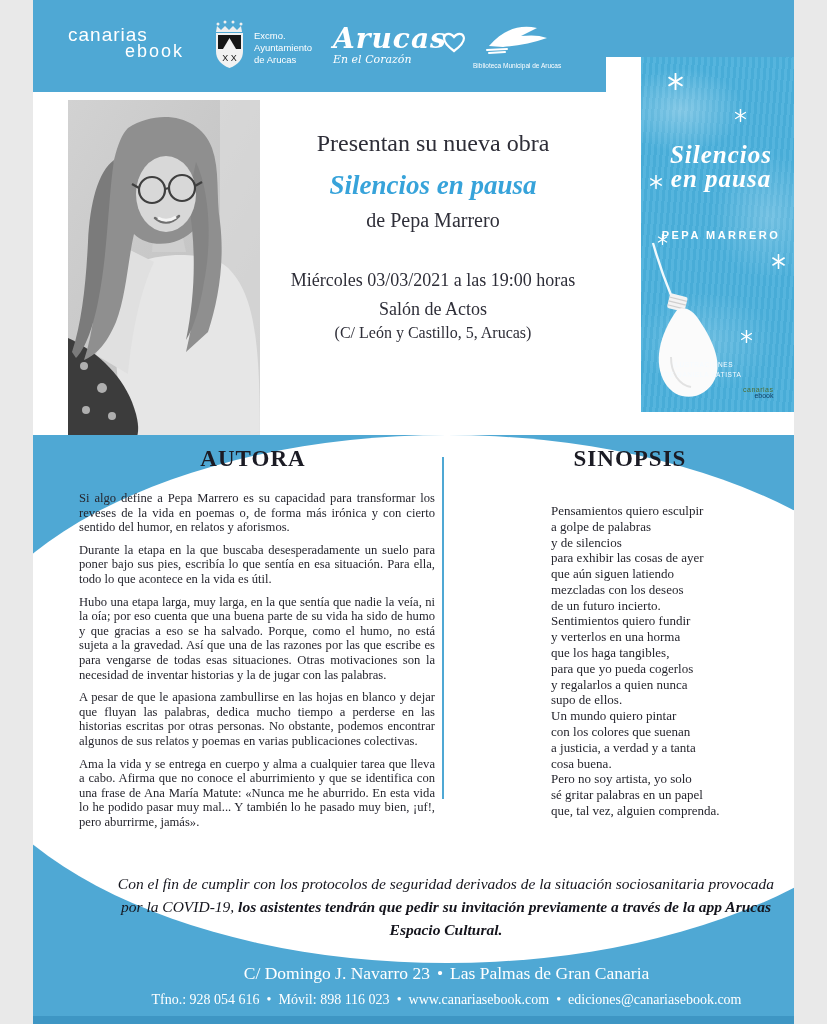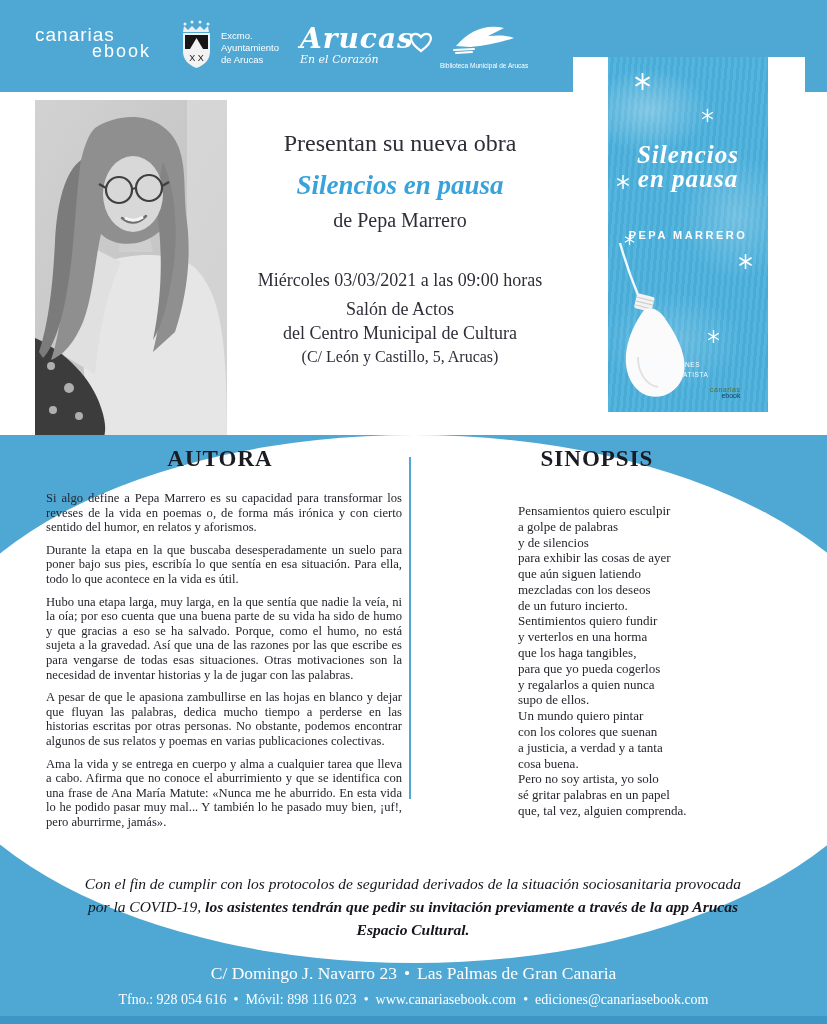--- a/index.html
+++ b/index.html
@@ -1,18 +1,18 @@
 <!DOCTYPE html>
 <html><head>
 <meta charset="utf-8">
 <style>
   * { margin:0; padding:0; box-sizing:border-box; }
   html,body { background:#e9e9e9; }
   body { font-family:"Liberation Serif","DejaVu Serif",serif; }
-  .page { position:relative; width:827px; height:1024px; margin:0 auto; background:#ffffff; overflow:hidden;padding-left:36px; }
+  .page { position:relative; width:761px; height:1024px; margin:0 auto; background:#ffffff; overflow:hidden;padding-left:36px; }
 
   
   .top-band { position:absolute; left:0; top:0; width:827px; height:92px; background:#4FA8D4; z-index:1; }
   .logo { position:absolute; color:#fff; }
   .logo-ceb { left:35px; top:24px; width:120px; font-family:"Liberation Sans",sans-serif; }
   .logo-ceb .l1 { font-size:19px; letter-spacing:1px; }
   .logo-ceb .l2 { font-size:18px; letter-spacing:2px; text-align:right; margin-top:-5px; padding-right:4px; }
   .logo-ayto { left:180px; top:20px; display:flex; gap:7px; align-items:center; }
   .logo-ayto .txt { font-family:"Liberation Sans",sans-serif; font-size:9.5px; line-height:1.25; }
   .logo-arucas { left:300px; top:22px; width:130px; }
@@ -166,23 +166,22 @@
       </g>
       <path d="M87 118 Q99 128 111 116" stroke="#6f6f6f" stroke-width="2.5" fill="none" stroke-linecap="round"></path>
       <path d="M90 118 Q99 123 108 117" stroke="#f4f4f4" stroke-width="3" fill="none"></path>
     </svg>
   </div>
 
   <div class="hero">
     <div class="intro">Presentan su nueva obra</div>
     <div class="title">Silencios en pausa</div>
     <div class="deauthor">de Pepa Marrero</div>
-    <div class="when">Miércoles 03/03/2021 a las 09:00 horas</div>
+    <div class="when">Miércoles 03/03/2021 a las 19:00 horas</div>
     <div class="venue1">Salón de Actos</div>
-    <div class="venue2">del Centro Municipal de Cultura</div>
     <div class="venue3">(C/ León y Castillo, 5, Arucas)</div>
   </div>
 
   <div class="cover-backdrop"></div>
   <div class="book-cover">
     <svg class="spark" style="left:26px;top:16px" width="17" height="17" viewBox="0 0 24 24">
         <g stroke="#fff" stroke-width="2.6" stroke-linecap="round">
           <line x1="12" y1="1" x2="12" y2="23"></line>
           <line x1="3" y1="6.5" x2="21" y2="17.5"></line>
           <line x1="3" y1="17.5" x2="21" y2="6.5"></line>

